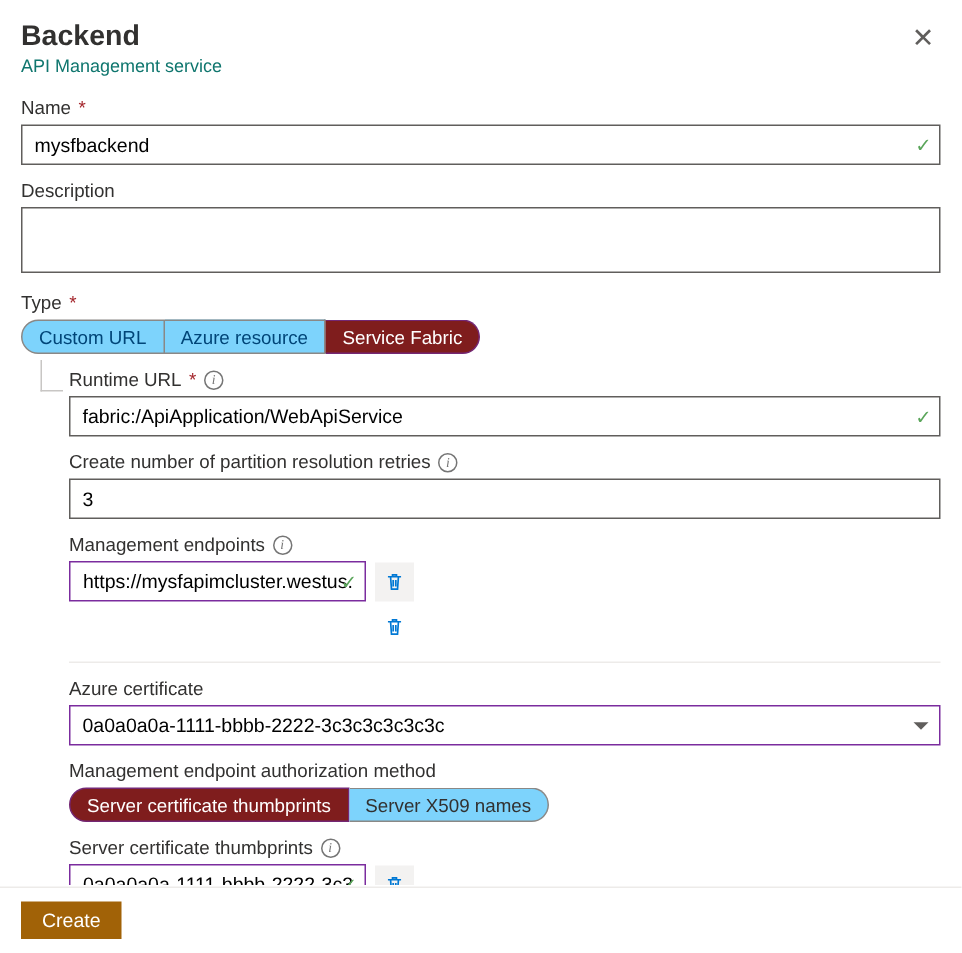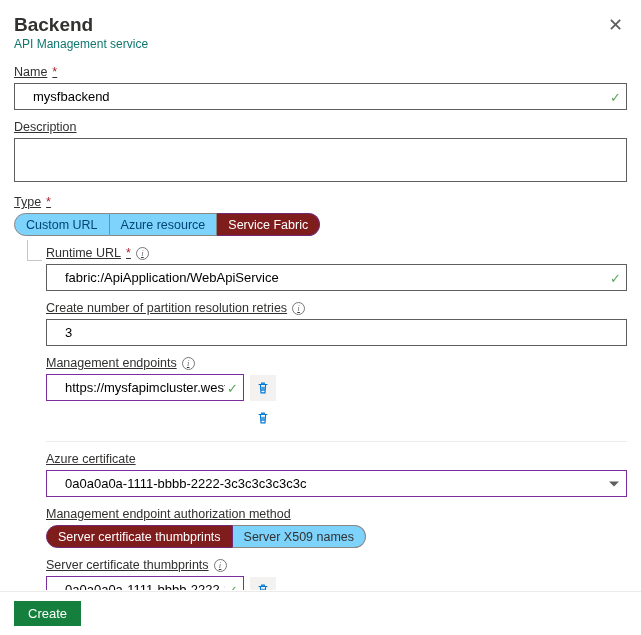--- a/index.html
+++ b/index.html
@@ -3,26 +3,26 @@
 <meta charset="utf-8">
 <style>
   * { box-sizing: border-box; margin: 0; padding: 0; font-family: "Segoe UI", Arial, sans-serif; }
   body { background: #fff; color: #323130; font-size: 13px; width: 641px; height: 635px; overflow: hidden; position: relative; }
   .panel { padding: 14px 14px 0 14px; height: 590px; overflow-y: auto; }
   .header { display: flex; justify-content: space-between; align-items: flex-start; margin-bottom: 14px; }
   h2 { font-size: 19px; font-weight: 600; color: #323130; }
   .subtitle { font-size: 12px; color: #0f766e; margin-top: 1px; }
   .close { font-size: 18px; color: #605e5c; cursor: pointer; line-height: 1; padding: 2px 4px; }
   .field { margin-bottom: 10px; }
-  .label { font-size: 12.5px; color: #323130; margin-bottom: 4px; display: flex; align-items: center; gap: 5px; text-decoration: underline; }
+  .label { font-size: 12.5px; color: #323130; margin-bottom: 4px; display: flex; align-items: center; gap: 5px; }
   .req { color: #a4262c; }
   .info-icon { display: inline-flex; width: 13px; height: 13px; border: 1px solid #757575; border-radius: 50%; align-items: center; justify-content: center; font-size: 9px; color: #757575; line-height: 1; font-style: italic; font-family: Georgia, serif; }
   .input-wrap { position: relative; }
   input[type="text"], textarea, select {
-    width: 100%; border: 1px solid #605e5c; padding: 5px 18px; font-size: 13px; font-family: inherit; background: #fff; outline: none;
+    width: 100%; border: 1px solid #605e5c; padding: 5px 8px; font-size: 13px; font-family: inherit; background: #fff; outline: none;
   }
   .valid { border-color: #7b2c9e; }
   .check { position: absolute; right: 6px; top: 50%; transform: translateY(-50%); color: #5aa55a; font-size: 13px; }
   textarea { height: 44px; resize: none; }
   select { appearance: none; background-image: none; padding-right: 26px; border-color: #7b2c9e; }
   .select-wrap { position: relative; }
   .select-wrap::after { content: ""; position: absolute; right: 8px; top: 50%; width: 0; height: 0; border-left: 5px solid transparent; border-right: 5px solid transparent; border-top: 5px solid #605e5c; transform: translateY(-50%); pointer-events: none; }
   .pills { display: flex; gap: 0; border-radius: 12px; overflow: visible; }
   .pill { border: 1px solid #8a8886; padding: 3px 11px; font-size: 12.5px; color: #004578; background: #7dd3fc; cursor: pointer; display: inline-flex; align-items: center; height: 23px; }
   .pill:first-child { border-radius: 12px 0 0 12px; }
@@ -33,21 +33,21 @@
   .indent::before { content: ""; position: absolute; left: -19px; top: -6px; width: 14px; height: 20px; border-left: 1px solid #c8c6c4; border-bottom: 1px solid #c8c6c4; }
   .row-item { display: flex; align-items: center; gap: 6px; margin-bottom: 4px; }
   .row-item .input-wrap { width: 198px; }
   .row-item input { border-color: #7b2c9e; }
   .icon-btn { width: 26px; height: 26px; display: inline-flex; align-items: center; justify-content: center; background: #f3f2f1; cursor: pointer; color: #0078d4; border: none; }
   .icon-btn.plain { background: transparent; }
   .trash { color: #0078d4; }
   hr.sep { border: none; border-top: 1px solid #edebe9; margin: 8px 0 10px 0; }
   .section-sub { margin-top: 6px; }
   .footer { position: absolute; bottom: 0; left: 0; right: 0; border-top: 1px solid #edebe9; padding: 9px 14px; background: #fff; }
-  .btn-primary { background: #15803d; color: #fff; border: none; padding: 5px 14px; font-size: 13px; cursor: pointer; }
+  .btn-primary { background: #a16207; color: #fff; border: none; padding: 5px 14px; font-size: 13px; cursor: pointer; }
   .mgmt-row-wrap, .thumb-row-wrap { display: inline-block; }
   .mgmt-trash-solo, .thumb-trash-solo { display: flex; justify-content: flex-end; width: 230px; }
 </style>
 </head>
 <body>
 
 <div class="panel">
   <div class="header">
     <div>
       <h2>Backend</h2>

